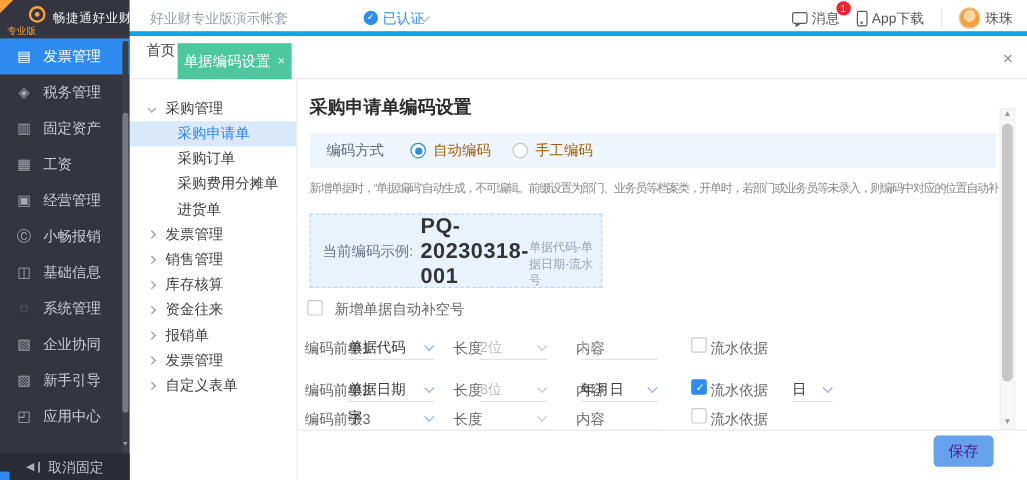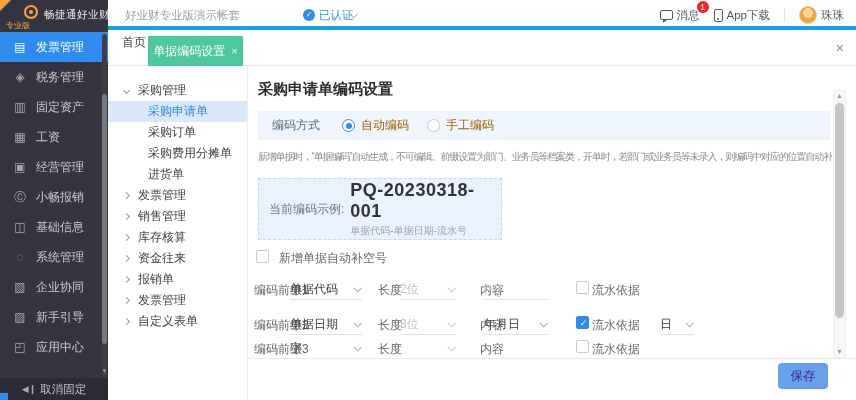--- a/index.html
+++ b/index.html
@@ -73,21 +73,21 @@
   .modebar { position:absolute; left:10px; top:45px; right:26px; height:29px; background:#EFF5FD; display:flex; align-items:center; font-size:12px; color:#5E6B7C; }
   .modebar .mlbl { margin-left:14px; margin-right:22px; }
   .radio { width:13px; height:13px; border-radius:50%; border:1px solid #C9C9C9; background:#fff; position:relative; display:inline-block; }
   .radio.on { border-color:#2D8CF0; }
   .radio.on::after { content:''; position:absolute; left:2.5px; top:2.5px; width:6px; height:6px; background:#2D8CF0; border-radius:50%; }
   .rgroup { display:flex; align-items:center; gap:6px; margin-right:18px; cursor:pointer; }
   .rgroup .rtx { color:#a16207; }
   .desc { position:absolute; left:10px; top:84px; right:24px; font-size:10px; letter-spacing:-1.1px; color:#8A8A8A; white-space:nowrap; overflow:hidden; }
   .ex-box { position:absolute; left:10px; top:112px; width:244px; height:62px; background:#E9F2FD; border:1px dashed #BFDAF6; display:flex; align-items:center; }
   .ex-lbl { font-size:12px; color:#6B7687; margin-left:10px; margin-right:6px; white-space:nowrap; }
-  .ex-col { display:flex; flex-direction:column; align-items:flex-start; }
+  .ex-col { display:flex; align-items:flex-end; }
   .ex-code { font-size:18px; font-weight:bold; color:#333; letter-spacing:.5px; }
   .ex-hint { font-size:10px; color:#97A3B6; margin-top:2px; }
   .cb { width:13px; height:13px; border:1px solid #CCC; border-radius:2px; background:#fff; display:inline-block; }
   .cb.on { background:#2D8CF0; border-color:#2D8CF0; position:relative; }
   .cb.on::after { content:'✓'; position:absolute; left:0; top:0; width:13px; height:13px; color:#fff; font-size:9px; line-height:12px; text-align:center; }
   .autorow { position:absolute; left:8px; top:184px; display:flex; align-items:flex-start; gap:10px; }
   .autorow .alabel { font-size:12px; color:#666; }
 
   .frow { position:absolute; left:0; width:100%; height:22px; font-size:12px; }
   .frow .flabel { position:absolute; top:4px; color:#666; white-space:nowrap; }

